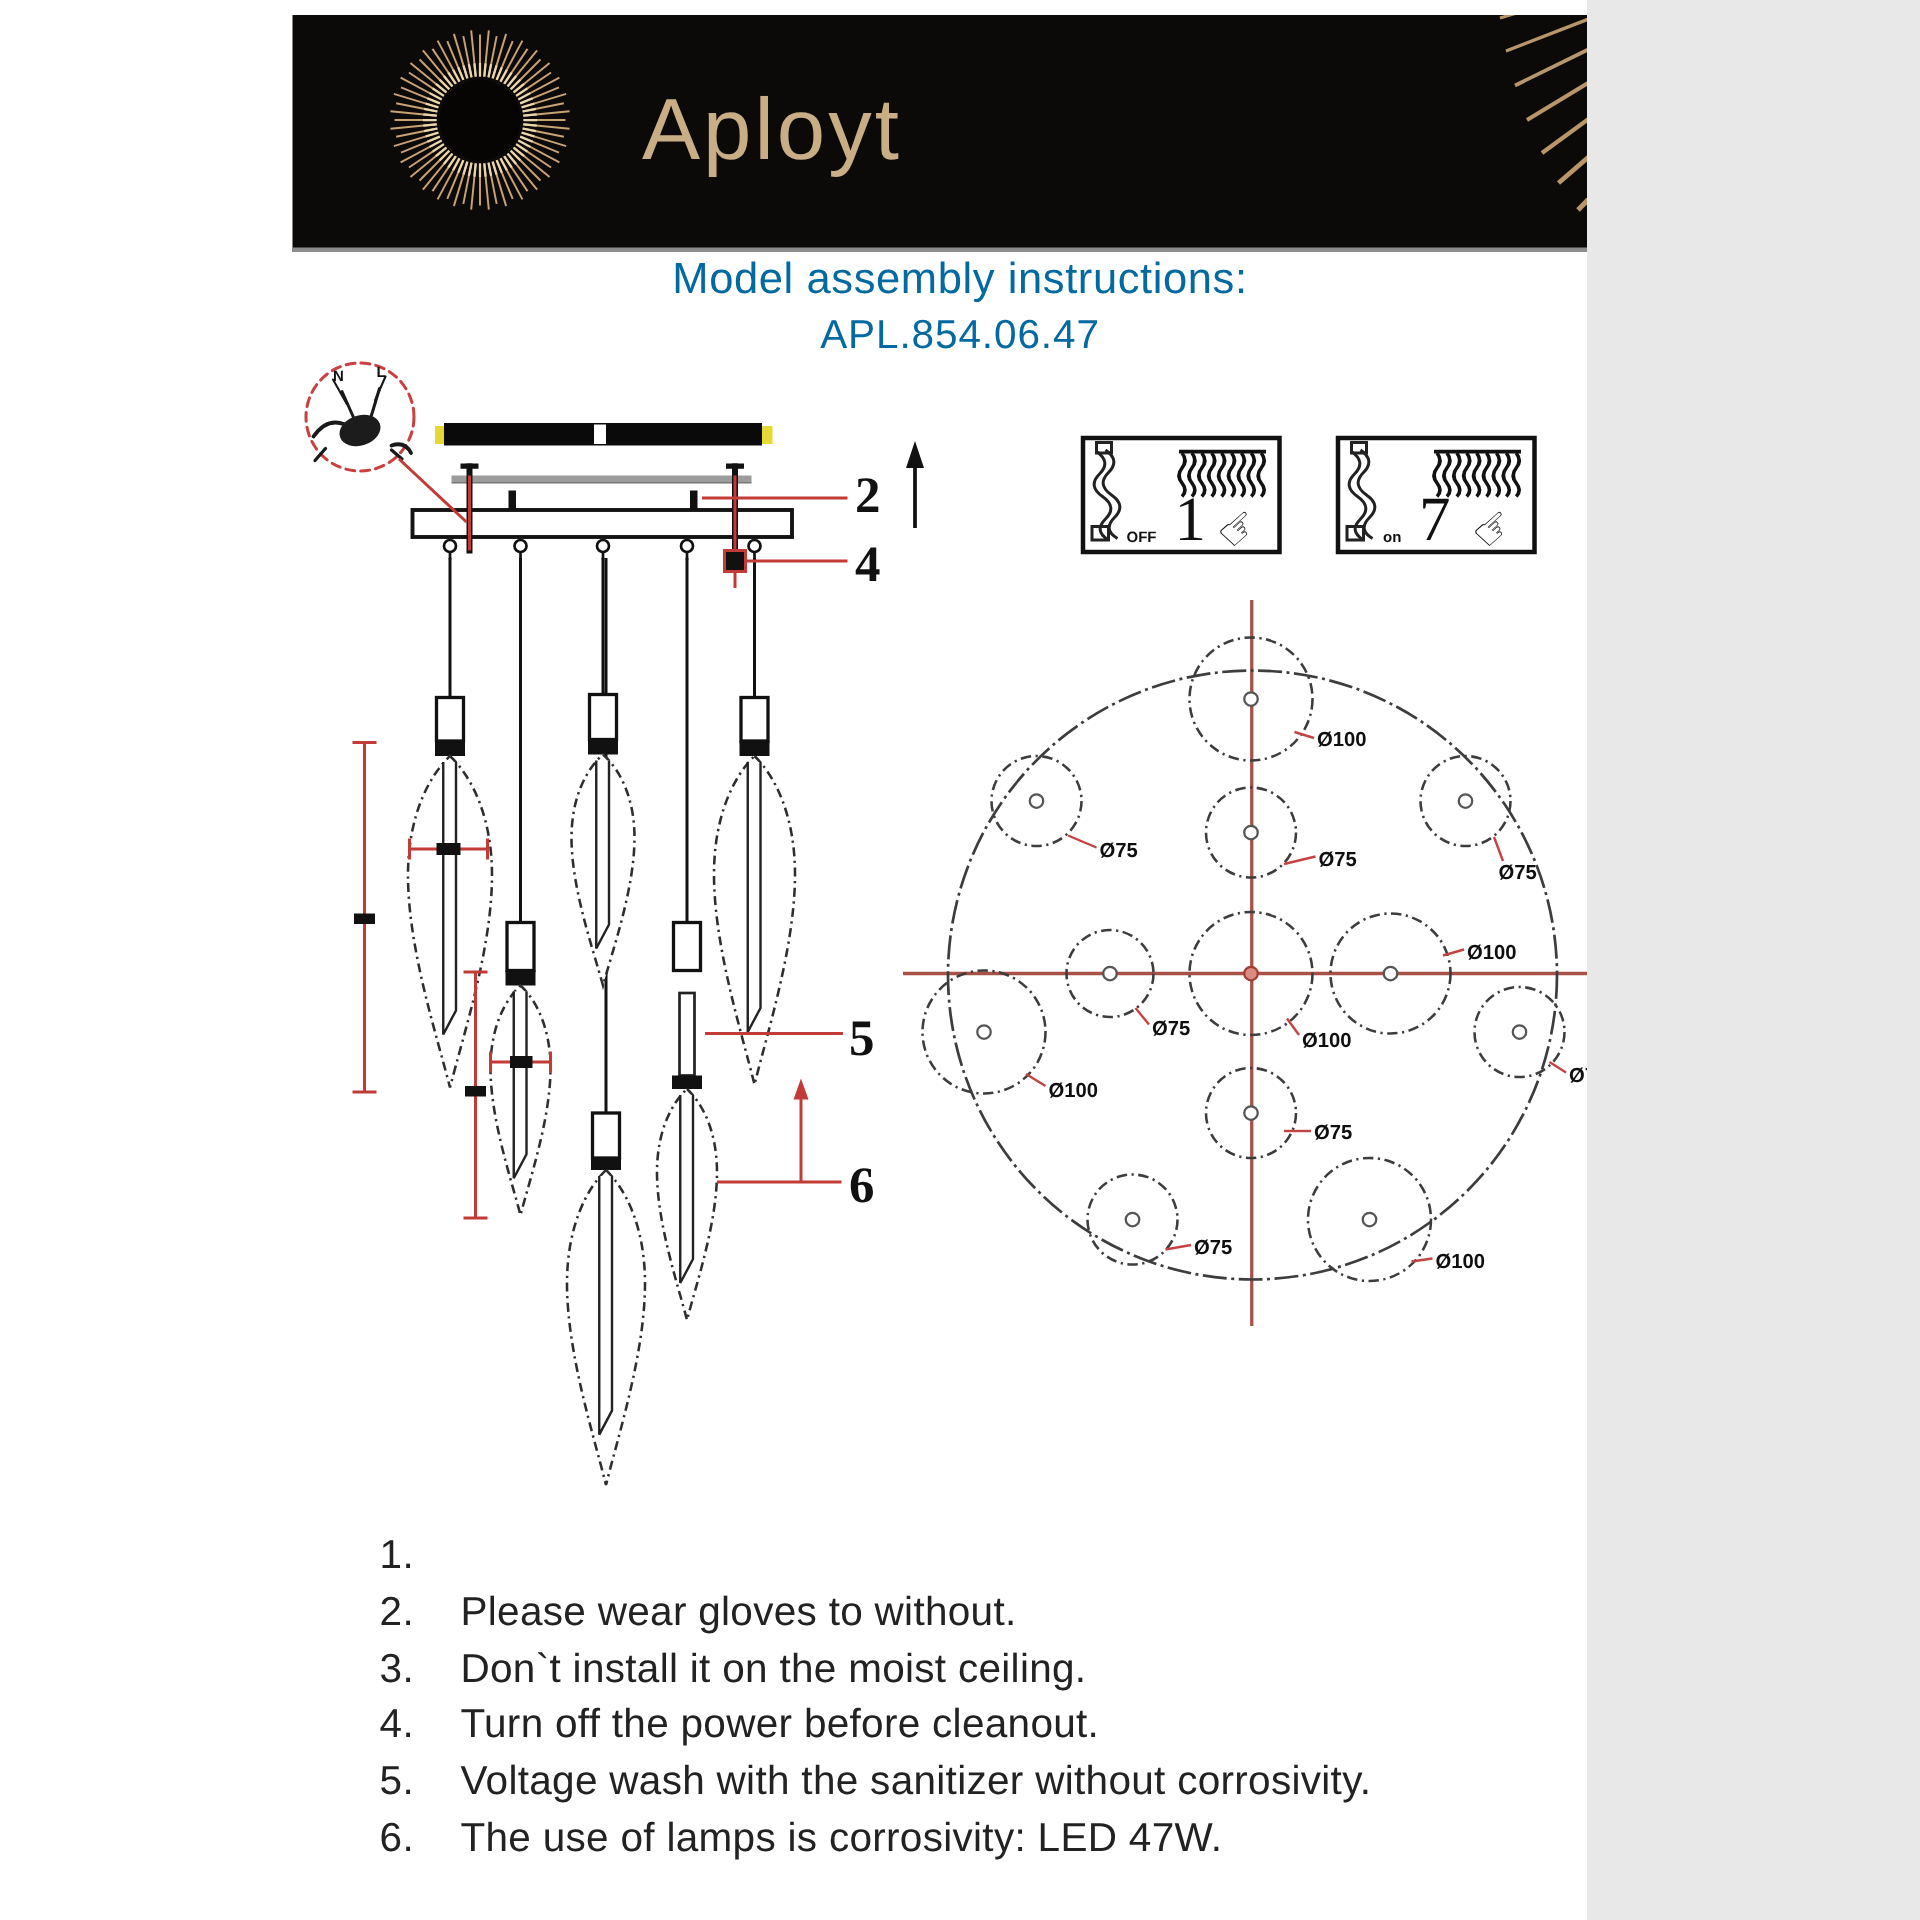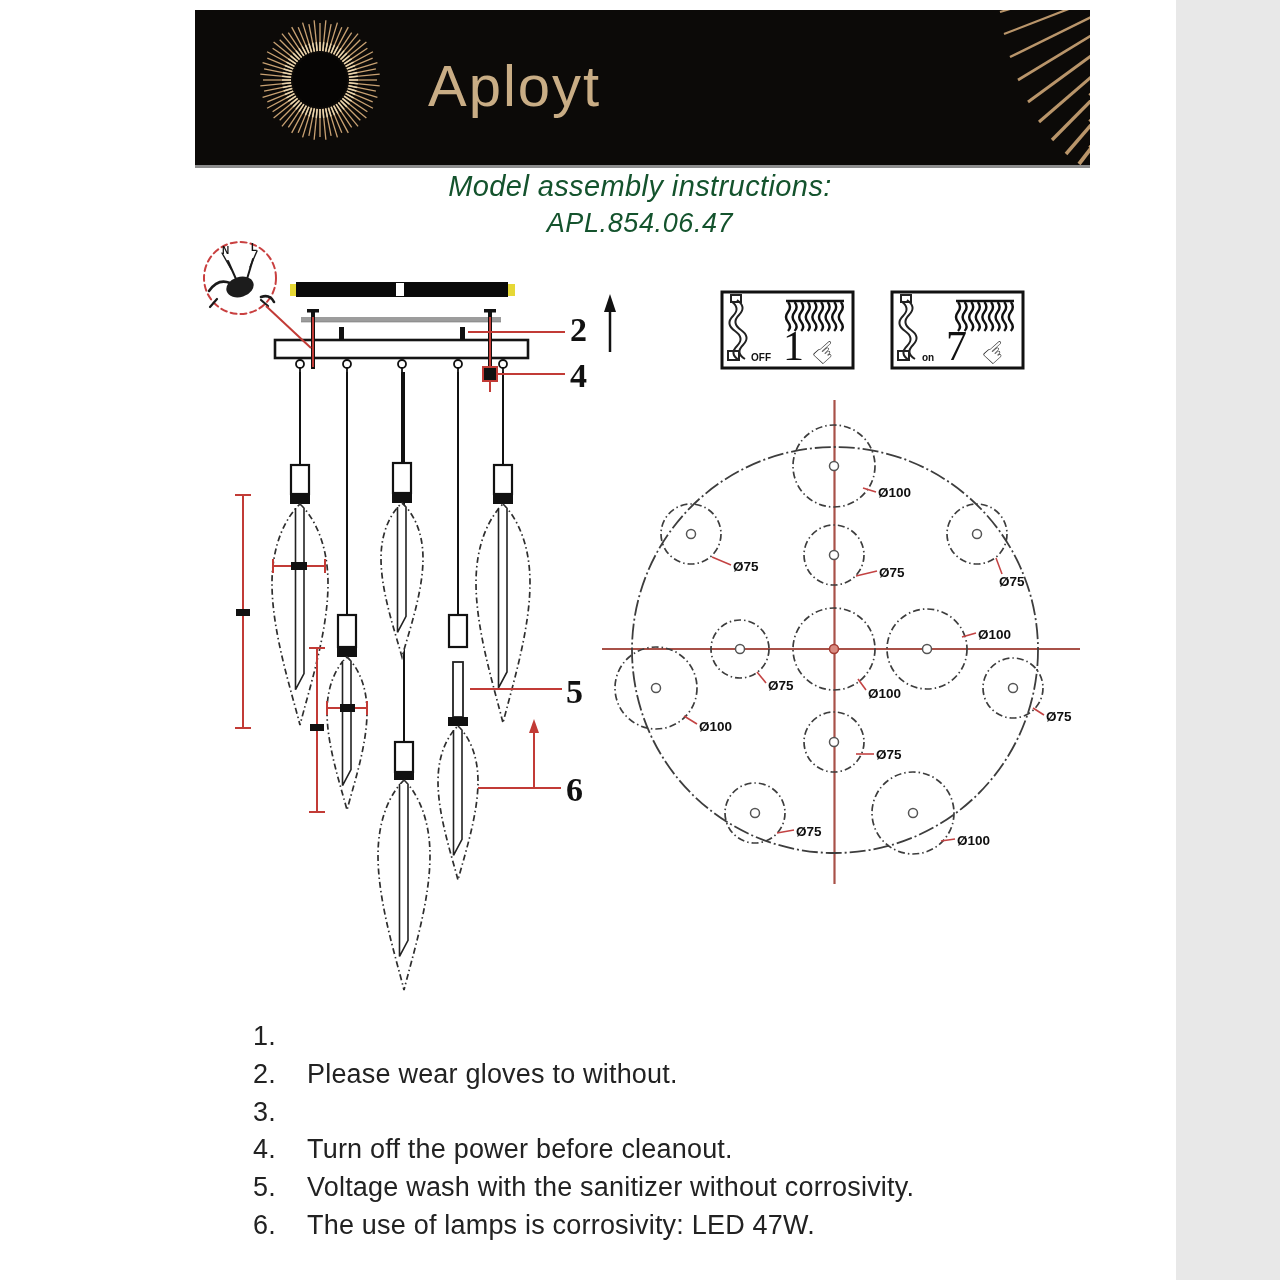--- a/index.html
+++ b/index.html
@@ -1,19 +1,19 @@
 <!DOCTYPE html>
 <html><head>
 <meta charset="utf-8">
 <style>
   html,body{margin:0;padding:0;background:#e8e8e8;}
-  .page{position:relative;width:1176px;height:1280px;background:#ffffff;overflow:hidden;
+  .page{position:relative;width:1058px;height:1280px;background:#ffffff;overflow:hidden;
         font-family:"Liberation Sans",sans-serif;}
   .drawing{position:absolute;left:0;top:0;width:1280px;height:1280px;}
-  .title-block{position:absolute;left:0;top:170px;width:1280px;text-align:center;color:#14532d;font-style:italic;}
+  .title-block{position:absolute;left:0;top:170px;width:1280px;text-align:center;color:#0369a1;}
   .title-main{font-size:29px;letter-spacing:.4px;}
   .title-model{font-size:27px;margin-top:5px;letter-spacing:.6px;}
   ol.instructions{position:absolute;left:208px;top:1021px;margin:0;padding:0;list-style:none;
         width:900px;color:#222222;font-size:27px;letter-spacing:.2px;}
   ol.instructions li{display:flex;height:37.8px;align-items:baseline;}
   ol.instructions .num{width:68px;text-align:right;flex:0 0 auto;}
   ol.instructions .txt{margin-left:31px;white-space:nowrap;}
   svg text{user-select:none;}
 </style>
 </head>
@@ -463,20 +463,21 @@
   <ol class="instructions" id="instruction-list">
       <li>
         <span class="num">1.</span>
       </li>
       <li>
         <span class="num">2.</span>
         <span class="txt">Please wear gloves to without.</span>
       </li>
       <li>
         <span class="num">3.</span>
+        <span class="txt">Don`t install it on the moist ceiling.</span>
       </li>
       <li>
         <span class="num">4.</span>
         <span class="txt">Turn off the power before cleanout.</span>
       </li>
       <li>
         <span class="num">5.</span>
         <span class="txt">Voltage wash with the sanitizer without corrosivity.</span>
       </li>
       <li>

